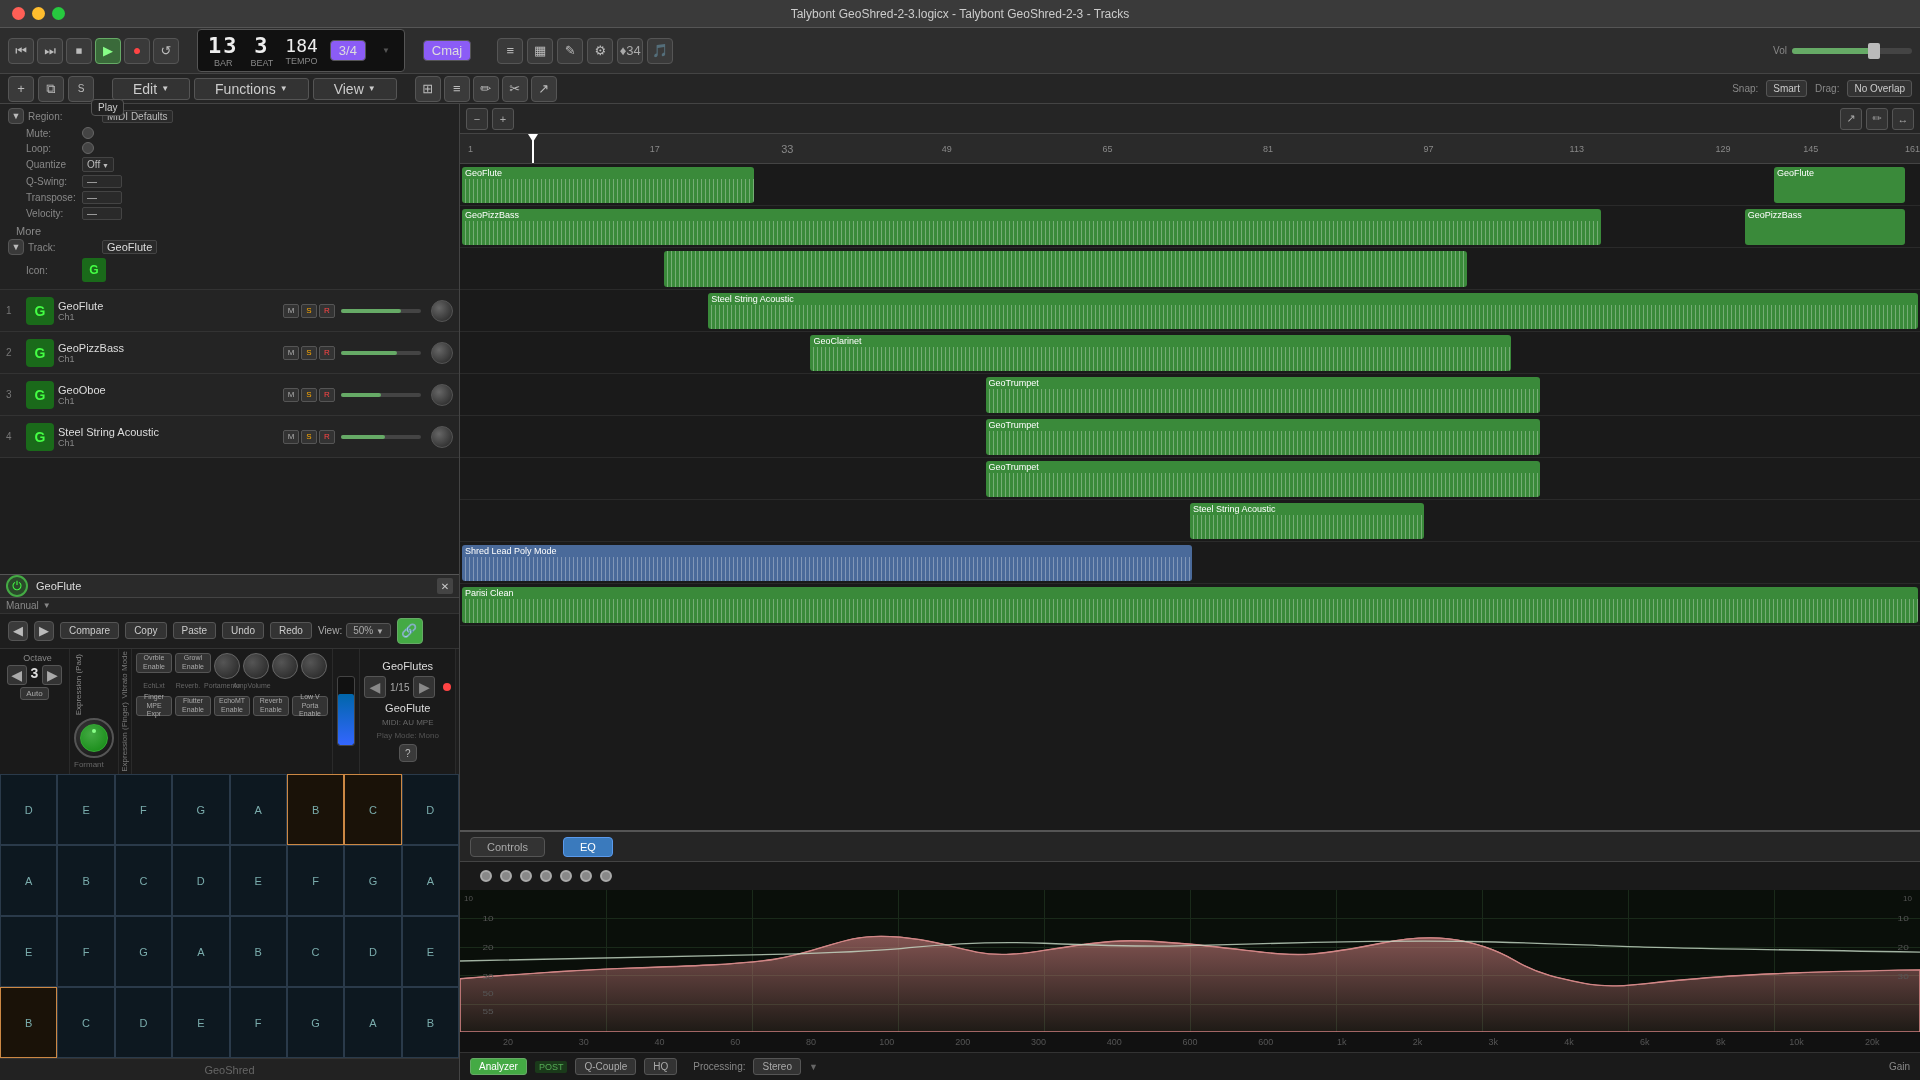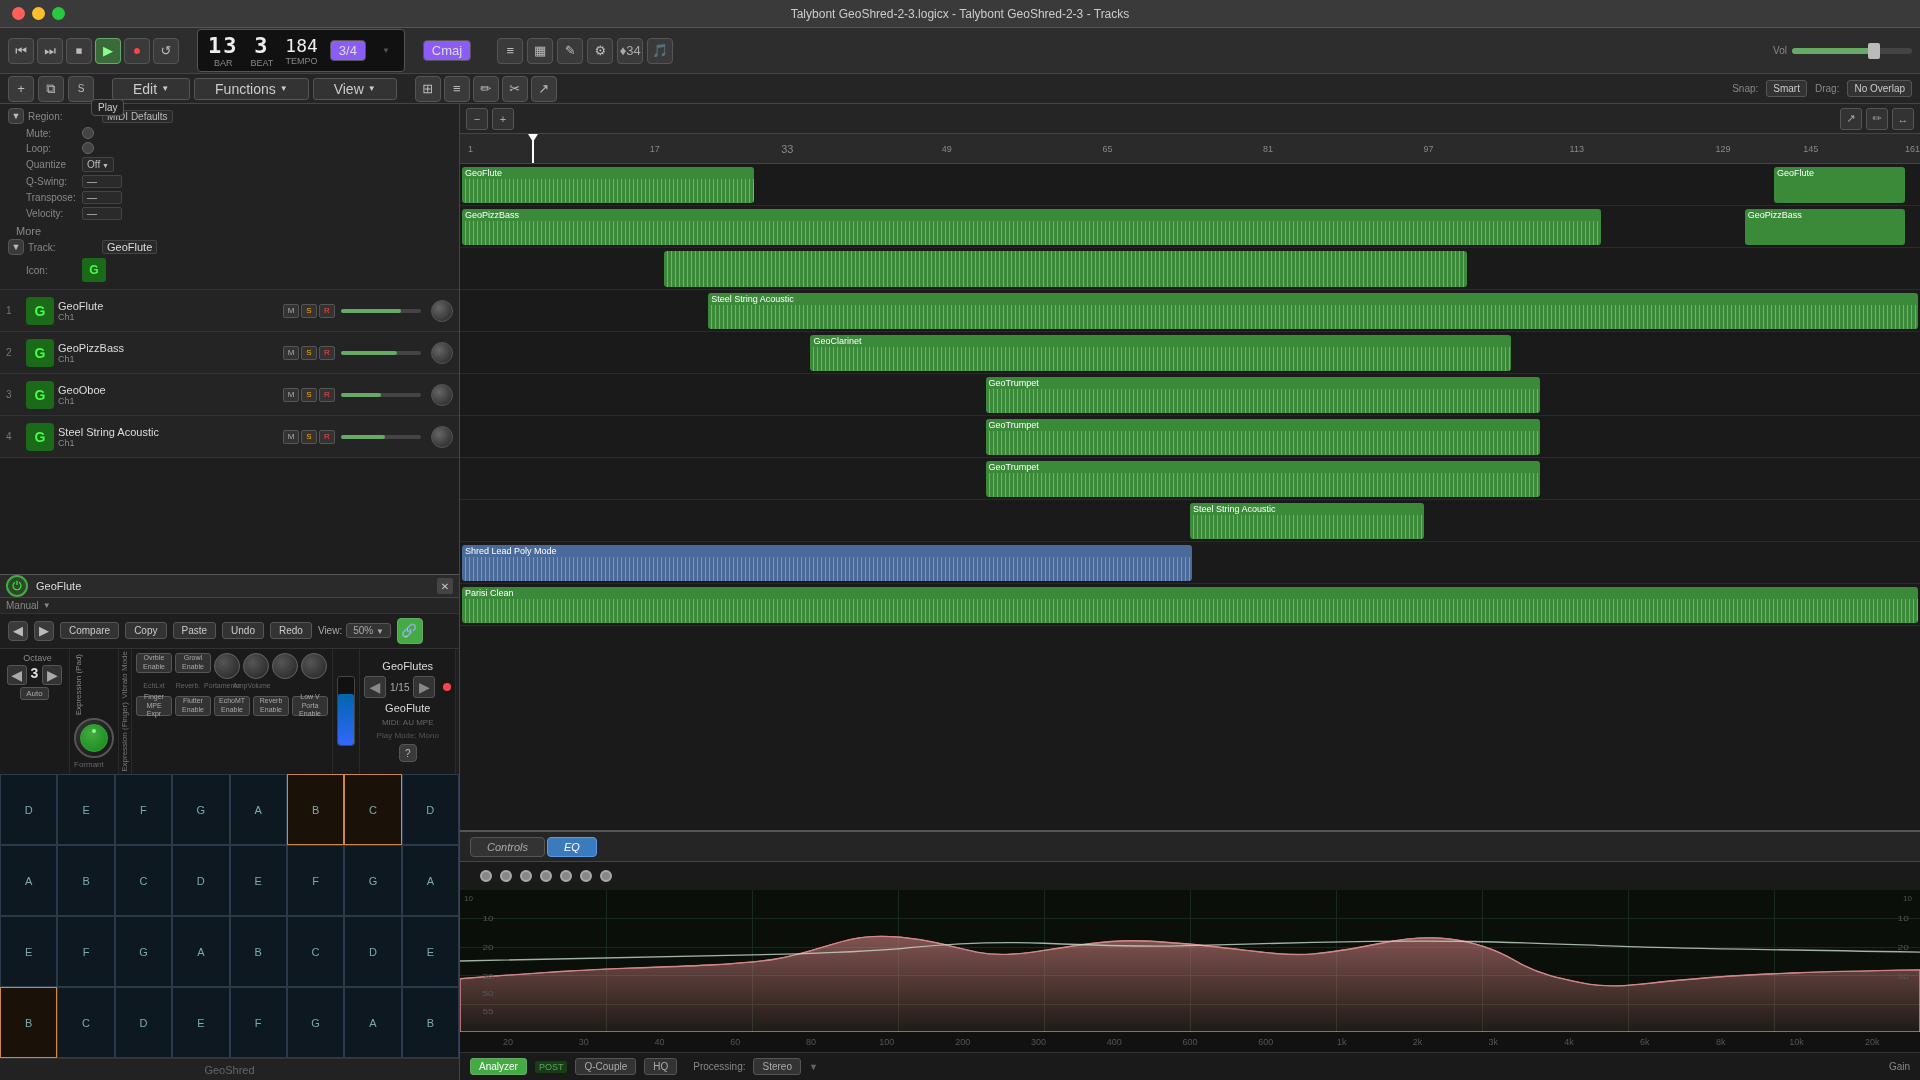--- a/index.html
+++ b/index.html
@@ -444,23 +444,22 @@
       border-top: 2px solid #555;
       display: flex;
       flex-direction: column;
     }
     .bottom-tabs {
       height: 30px;
       background: #252525;
       display: flex;
       align-items: center;
       padding: 0 10px;
-      gap: 2px;
+      gap: 18px;
       border-bottom: 1px solid #444;
-      font-style: italic;
     }
     .bottom-tab {
       padding: 3px 16px;
       background: #333;
       border: 1px solid #555;
       border-radius: 4px;
       font-size: 11px;
       color: #aaa;
       cursor: pointer;
     }

